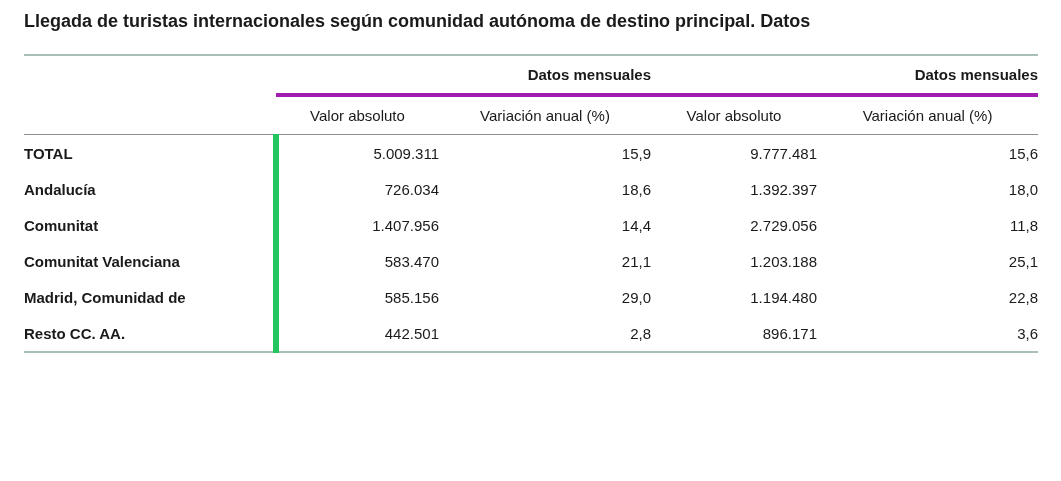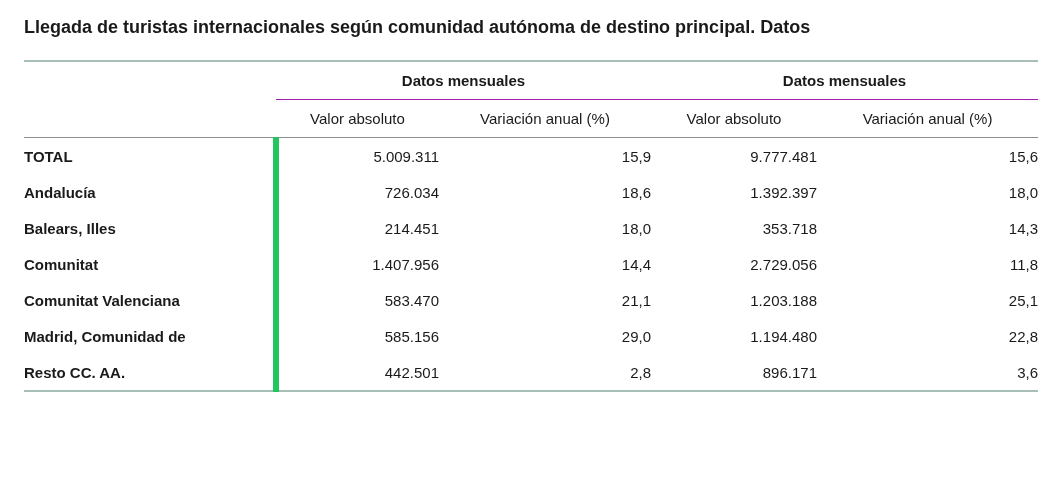--- a/index.html
+++ b/index.html
@@ -8,21 +8,21 @@
     background: #ffffff;
   }
   body {
     width: 1061px;
     height: 481px;
     font-family: "Liberation Sans", sans-serif;
     color: #1a1a1a;
     overflow: hidden;
   }
   .container {
-    padding: 14px 23px 0 24px;
+    padding: 8px 23px 0 24px;
   }
   .title {
     font-size: 18px;
     font-weight: bold;
     line-height: 26px;
     margin: 0;
   }
   .title span { display: block; }
   table.stats {
     border-collapse: collapse;
@@ -36,22 +36,22 @@
     padding: 0;
     font-size: 15px;
     vertical-align: middle;
     white-space: nowrap;
     overflow: hidden;
   }
   tr.group-row th { height: 37px; }
   tr.sub-row th { height: 37px; border-bottom: 1px solid #8e8e8e; }
   th.group-h {
     font-weight: bold;
-    text-align: center;
-    border-bottom: 1px solid #a21caf;
+    text-align: right;
+    border-bottom: 4px solid #a21caf;
   }
   th.sub-h {
     font-weight: normal;
     text-align: center;
   }
   tbody td { height: 36px; }
   td.row-label {
     font-weight: bold;
     text-align: left;
     padding-left: 5px;
@@ -101,27 +101,20 @@
         <td class="num c5">15,6</td>
       </tr>
       <tr>
         <td class="row-label">Andalucía</td>
         <td class="num c2">726.034</td>
         <td class="num c3">18,6</td>
         <td class="num c4">1.392.397</td>
         <td class="num c5">18,0</td>
       </tr>
       <tr>
-        <td class="row-label">Balears, Illes</td>
-        <td class="num c2">214.451</td>
-        <td class="num c3">18,0</td>
-        <td class="num c4">353.718</td>
-        <td class="num c5">14,3</td>
-      </tr>
-      <tr>
         <td class="row-label">Comunitat</td>
         <td class="num c2">1.407.956</td>
         <td class="num c3">14,4</td>
         <td class="num c4">2.729.056</td>
         <td class="num c5">11,8</td>
       </tr>
       <tr>
         <td class="row-label">Comunitat Valenciana</td>
         <td class="num c2">583.470</td>
         <td class="num c3">21,1</td>

